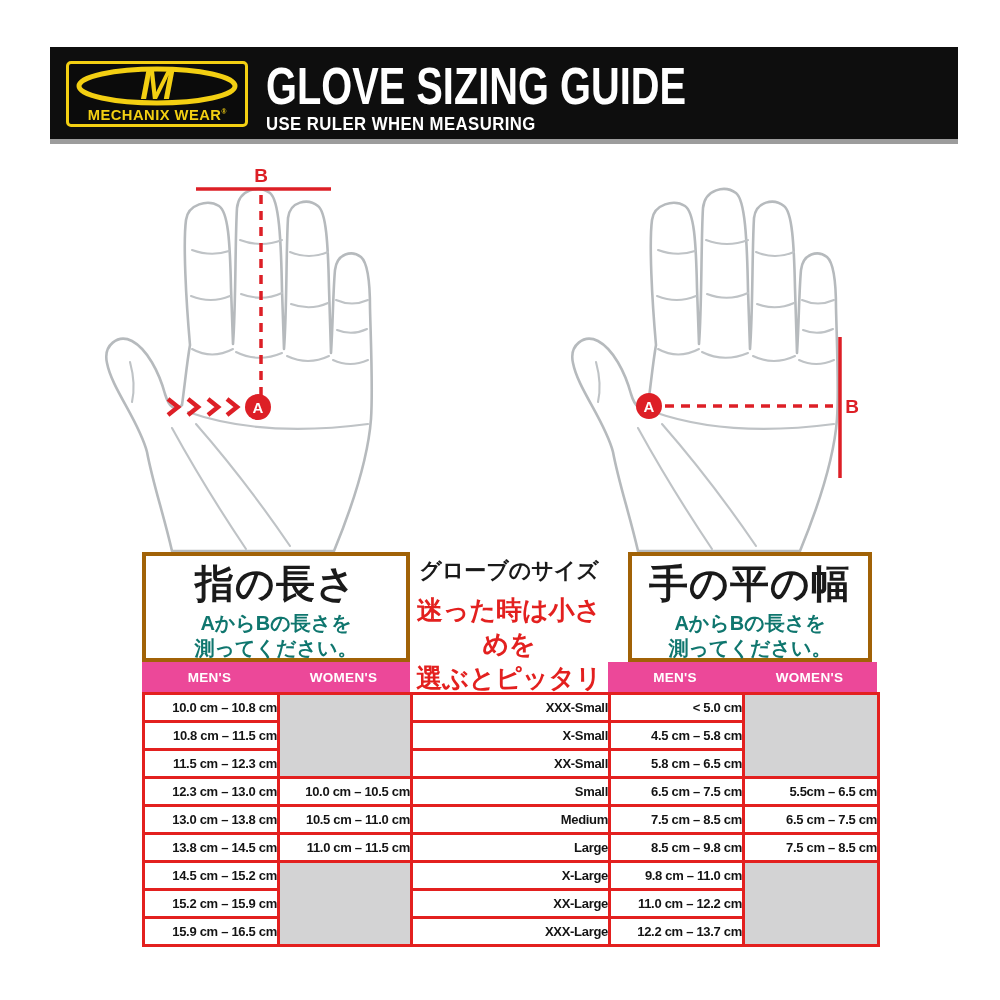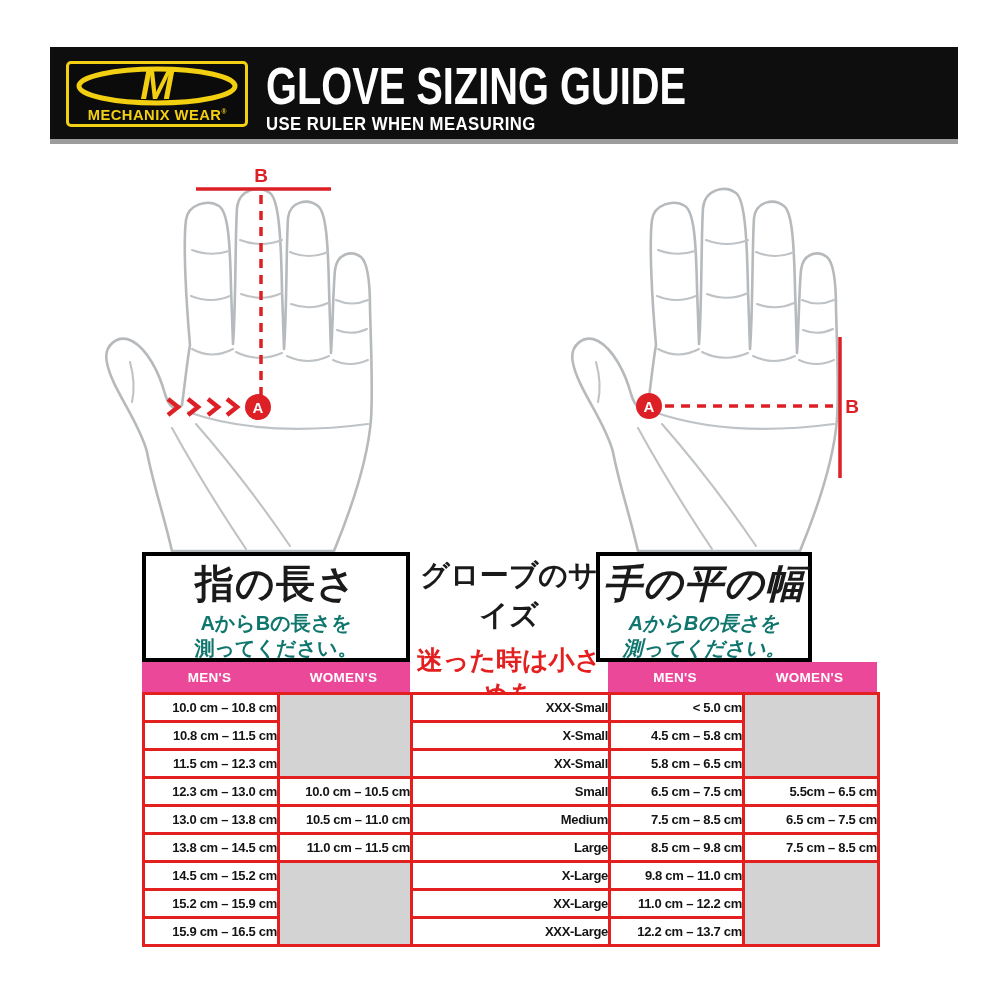--- a/index.html
+++ b/index.html
@@ -18,26 +18,26 @@
   .logo-text sup{font-size:7px;vertical-align:super;}
   .banner-title{position:absolute;left:216px;top:14px;color:#ffffff;font-weight:900;font-size:51px;
                 line-height:1;letter-spacing:0px;transform:scaleX(.78);transform-origin:left top;white-space:nowrap;}
   .banner-sub{position:absolute;left:216px;top:66px;color:#ffffff;font-weight:800;font-size:19px;
               letter-spacing:.5px;transform:scaleX(.88);transform-origin:left top;white-space:nowrap;}
 
   
   .hands{position:absolute;left:0;top:140px;width:1000px;height:412px;}
 
   
-  .hdr-box{position:absolute;background:#fff;border:4px solid #000000;box-sizing:border-box;text-align:center;}
+  .hdr-box{position:absolute;background:#fff;border:4px solid #a16207;box-sizing:border-box;text-align:center;}
   .hdr-title{font-weight:900;color:#1a1a1a;margin-top:6px;line-height:1.15;}
   .hdr-title.big{font-size:39px;letter-spacing:1px;}
   .hdr-sub{font-weight:800;color:#0f766e;font-size:20px;line-height:1.28;white-space:pre-line;margin-top:4px;}
   .mid-hdr{position:absolute;background:#fff;text-align:center;}
-  .mid-title{font-weight:900;color:#1a1a1a;font-size:29px;margin-top:4px;letter-spacing:0px;}
+  .mid-title{font-weight:900;color:#1a1a1a;font-size:22px;margin-top:4px;letter-spacing:0px;}
   .mid-sub{font-weight:800;color:#e3201f;font-size:26px;line-height:1.3;white-space:pre-line;margin-top:8px;}
 
   .col-band{position:absolute;height:30px;background:#ec4899;display:flex;align-items:center;}
   .col-band span{color:#fff;font-weight:700;font-size:13.5px;letter-spacing:.3px;text-align:center;}
 
   table.sz{position:absolute;border-collapse:collapse;table-layout:fixed;}
   table.sz td{border:3px solid #e3201f;height:25px;background:#fff;text-align:right;vertical-align:middle;
               font-weight:700;font-size:13px;letter-spacing:-0.3px;color:#141414;padding:0;white-space:nowrap;}
   table.sz td.gray{background:#d3d3d4;}
 </style>
@@ -220,21 +220,21 @@
         </tr>
       <tr>
           <td>XX-Large</td>
         </tr>
       <tr>
           <td>XXX-Large</td>
         </tr>
     </tbody>
   </table>
 
-  <div class="hdr-box" style="left:596px;top:552px;width:216px;height:110px;font-style:italic;">
+  <div class="hdr-box" style="left:628px;top:552px;width:244px;height:110px;">
     <div class="hdr-title big">手の平の幅</div>
     <div class="hdr-sub">AからBの長さを
 測ってください。</div>
   </div>
   <div class="col-band" style="left:608px;top:662px;width:269px;">
     <span style="width:134px;">MEN'S</span>
     <span style="width:135px;">WOMEN'S</span>
   </div>
   <table class="sz" style="left:608px;top:692px;width:269px;">
     <colgroup>

